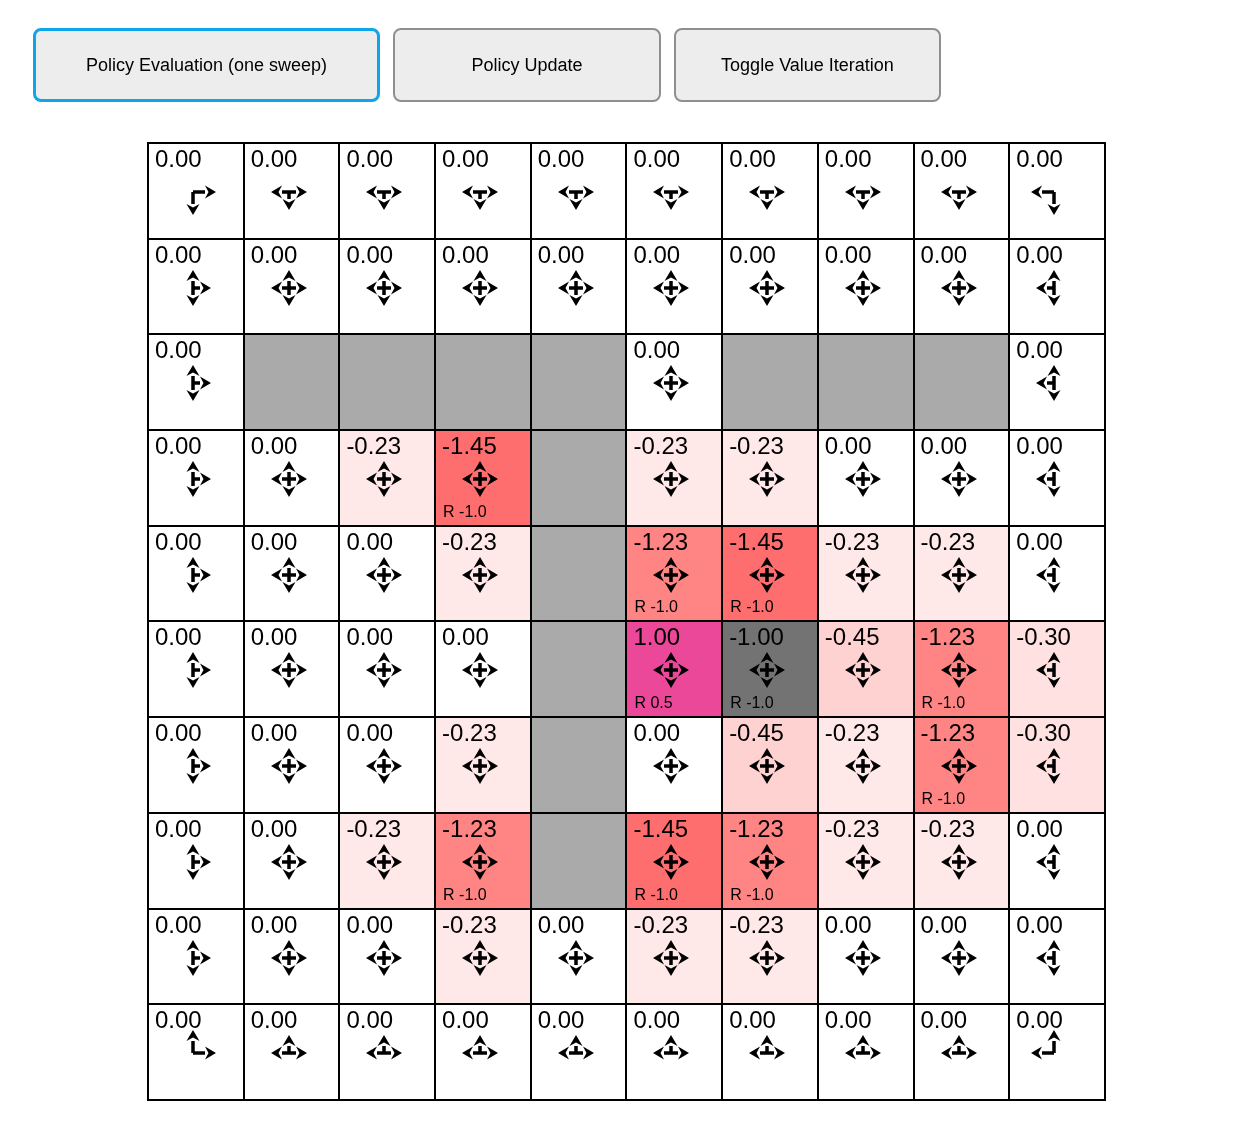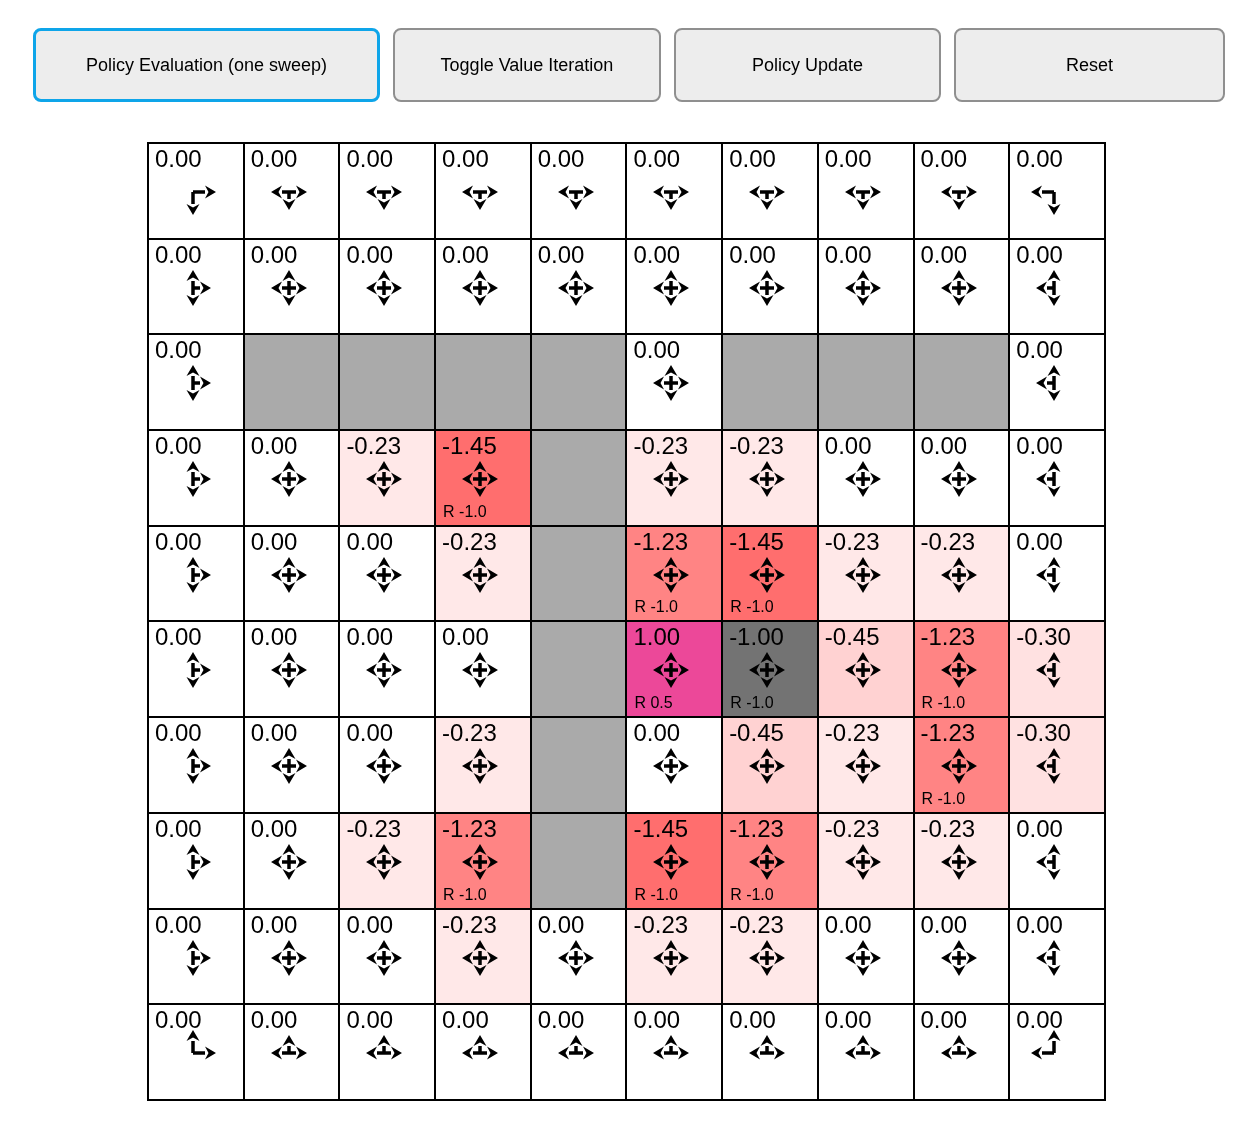--- a/index.html
+++ b/index.html
@@ -19,23 +19,22 @@
   .cell.wall{background:#aaaaaa;}
   .val{position:absolute;top:1px;left:6px;font-size:24px;line-height:1.15;}
   .cell svg{position:absolute;top:0;left:0;}
   .reward{position:absolute;left:7px;bottom:4px;font-size:16px;}
 </style>
 </head>
 <body>
 
 <div class="toolbar">
   <button class="btn active">Policy Evaluation (one sweep)</button>
+  <button class="btn">Policy Update</button>
   <button class="btn">Toggle Value Iteration</button>
-  <button class="btn">Policy Update</button>
-  <button class="btn">Reset</button>
 </div>
 
 <div class="grid" id="grid">
     <div class="cell" style="background: rgb(255, 255, 255);">
       <div class="val">0.00</div>
       <svg width="96" height="96" viewBox="0 0 96 96">
         <g transform="translate(44,48)">
           <g transform="rotate(90)">
             <line x1="0" y1="0" x2="0" y2="-12" stroke="#000" stroke-width="3.5"></line>
             <path d="M0 -23 L6.5 -12 L0 -15.5 L-6.5 -12 Z" fill="#000"></path>

